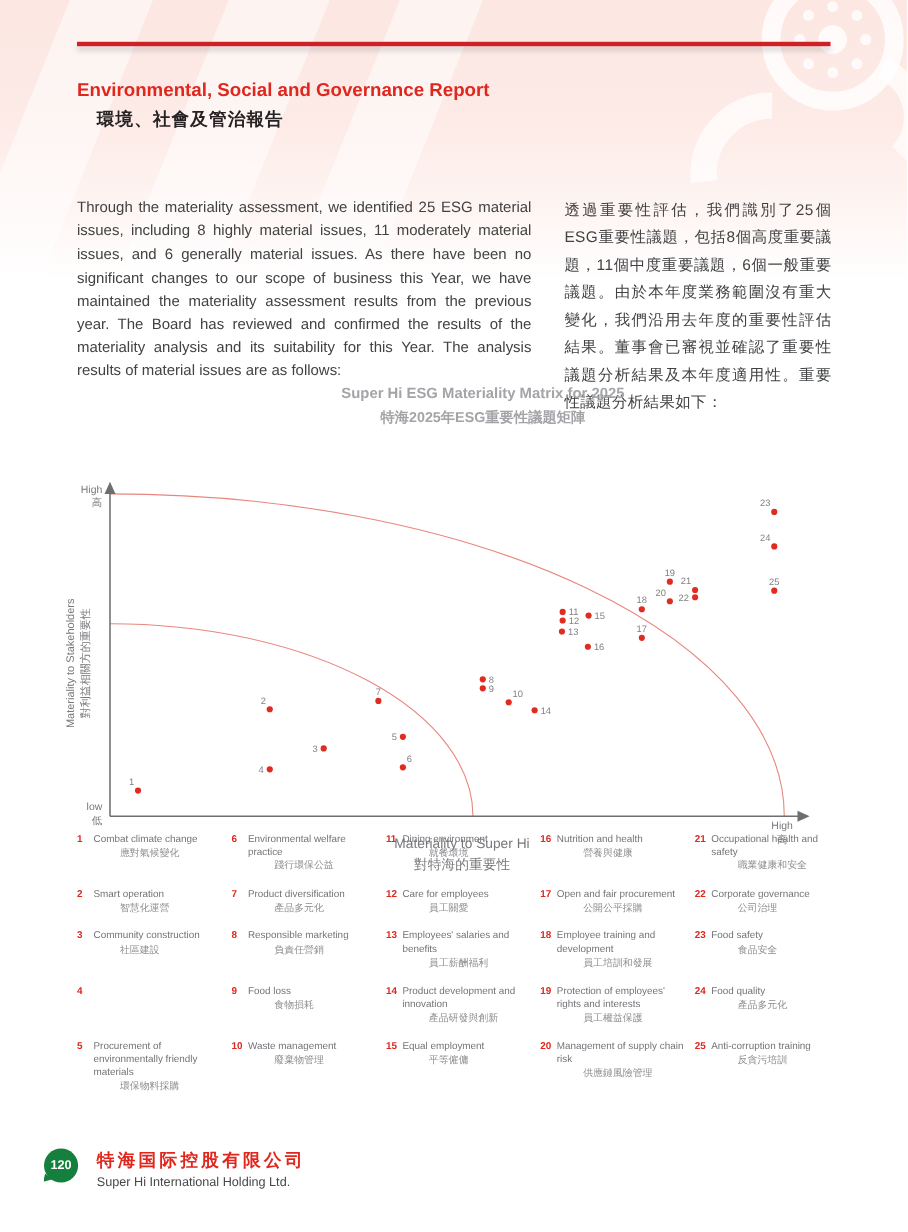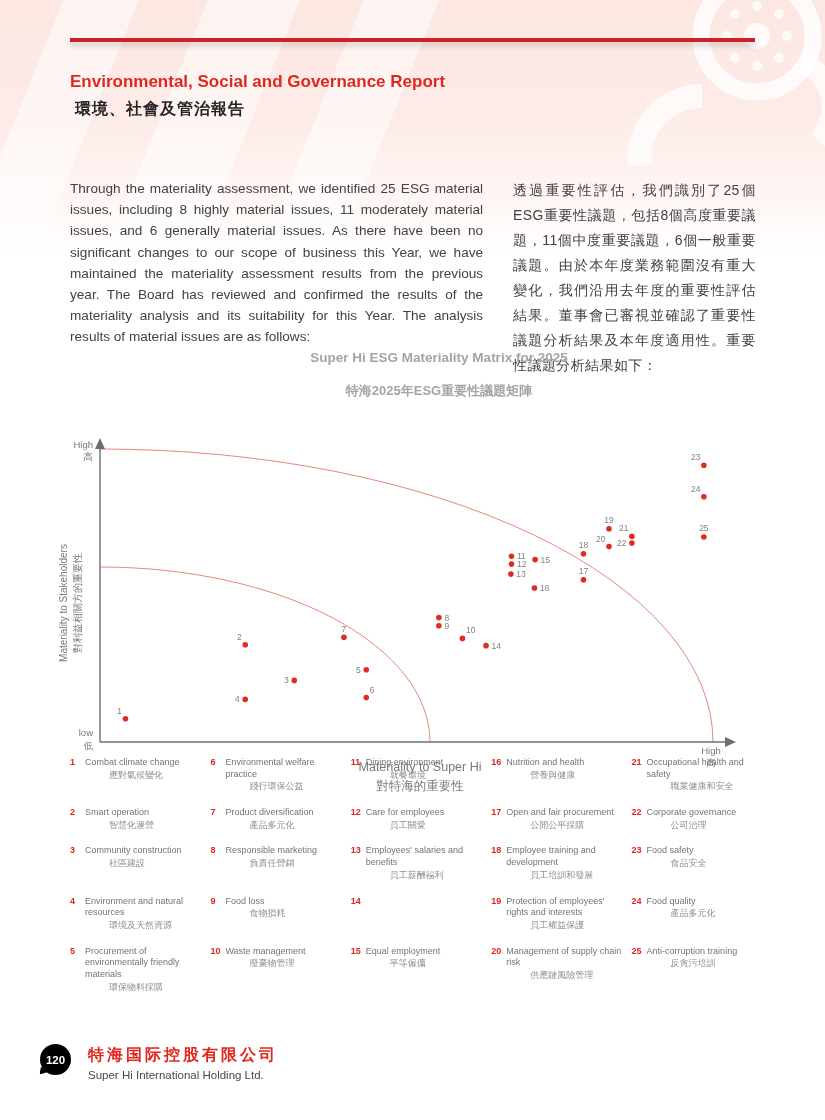--- a/index.html
+++ b/index.html
@@ -9,29 +9,29 @@
 
   
   .bg-band { position:absolute; left:0; top:0; width:825px; height:255px;
              background:linear-gradient(180deg,#fce7e2 0%,#fdebe7 45%,#fef7f5 80%,#ffffff 100%); }
   .bg-band svg { position:absolute; left:0; top:0; }
 
   .rule { position:absolute; left:70px; top:38px; width:685px; height:4px;
           box-shadow:0 4px 5px rgba(90,90,90,.25); }
 
   .title-en { position:absolute; left:70px; top:72px; font-size:17px; font-weight:bold; }
-  .title-zh { position:absolute; left:75px; top:99px; font-size:16px; font-weight:bold; color:#272324; letter-spacing:1px; }
+  .title-zh { position:absolute; left:88px; top:99px; font-size:16px; font-weight:bold; color:#272324; letter-spacing:1px; }
 
   .intro { position:absolute; left:70px; top:178px; width:686px; display:flex; gap:30px; }
   .intro .en { width:420px; font-size:13.6px; line-height:1.56; text-align:justify; color:#414244; }
   .intro .zh { width:247px; font-size:14px; line-height:1.79; text-align:justify; color:#414244; letter-spacing:.4px; }
 
   .chart-title { position:absolute; left:119px; top:350px; width:640px; text-align:center; color:#a3a4a7; }
   .chart-title .t1 { font-size:13.5px; font-weight:bold; }
-  .chart-title .t2 { font-size:13px; font-weight:bold; margin-top:17px; }
+  .chart-title .t2 { font-size:13px; font-weight:bold; margin-top:6px; }
 
   .matrix-wrap { position:absolute; left:55px; top:385px;margin-top:48px; }
   svg text { font-family:"Liberation Sans","DejaVu Sans",sans-serif; }
 
   .legend { position:absolute; left:70px; top:757px; width:694px;
             display:grid; grid-auto-flow:column; grid-template-rows:repeat(5,auto);
             grid-template-columns:repeat(5,1fr); column-gap:8px; align-items:start; }
   .lg-item { display:flex; margin-bottom:14px; font-size:9px; line-height:1.3; }
   .lg-num { flex:none; width:15px; font-weight:bold; }
   .lg-en { color:#737478; }
@@ -189,24 +189,20 @@
       </div>
       <div class="lg-item">
         <span class="lg-num" style="color: rgb(224, 39, 30);">3</span>
         <span>
           <div class="lg-en">Community construction</div>
           <div class="lg-zh">社區建設</div>
         </span>
       </div>
       <div class="lg-item">
         <span class="lg-num" style="color: rgb(224, 39, 30);">4</span>
-        <span>
-          <div class="lg-en">Environment and natural resources</div>
-          <div class="lg-zh">環境及天然資源</div>
-        </span>
       </div>
       <div class="lg-item">
         <span class="lg-num" style="color: rgb(224, 39, 30);">5</span>
         <span>
           <div class="lg-en">Procurement of environmentally friendly materials</div>
           <div class="lg-zh">環保物料採購</div>
         </span>
       </div>
       <div class="lg-item">
         <span class="lg-num" style="color: rgb(224, 39, 30);">6</span>
@@ -259,20 +255,24 @@
       </div>
       <div class="lg-item">
         <span class="lg-num" style="color: rgb(224, 39, 30);">13</span>
         <span>
           <div class="lg-en">Employees' salaries and benefits</div>
           <div class="lg-zh">員工薪酬福利</div>
         </span>
       </div>
       <div class="lg-item">
         <span class="lg-num" style="color: rgb(224, 39, 30);">14</span>
+        <span>
+          <div class="lg-en">Product development and innovation</div>
+          <div class="lg-zh">產品研發與創新</div>
+        </span>
       </div>
       <div class="lg-item">
         <span class="lg-num" style="color: rgb(224, 39, 30);">15</span>
         <span>
           <div class="lg-en">Equal employment</div>
           <div class="lg-zh">平等僱傭</div>
         </span>
       </div>
       <div class="lg-item">
         <span class="lg-num" style="color: rgb(224, 39, 30);">16</span>
@@ -340,20 +340,20 @@
       <div class="lg-item">
         <span class="lg-num" style="color: rgb(224, 39, 30);">25</span>
         <span>
           <div class="lg-en">Anti-corruption training</div>
           <div class="lg-zh">反貪污培訓</div>
         </span>
       </div>
     </div>
 
   <div class="footer">
-    <div class="badge" style="background: #000000;">120</div>
+    <div class="badge" style="background: #15803d;">120</div>
     <div>
       <div class="co-zh" style="color: rgb(224, 39, 30);">特海国际控股有限公司</div>
       <div class="co-en">Super Hi International Holding Ltd.</div>
     </div>
   </div>
 
 </div>
 
 </body></html>

